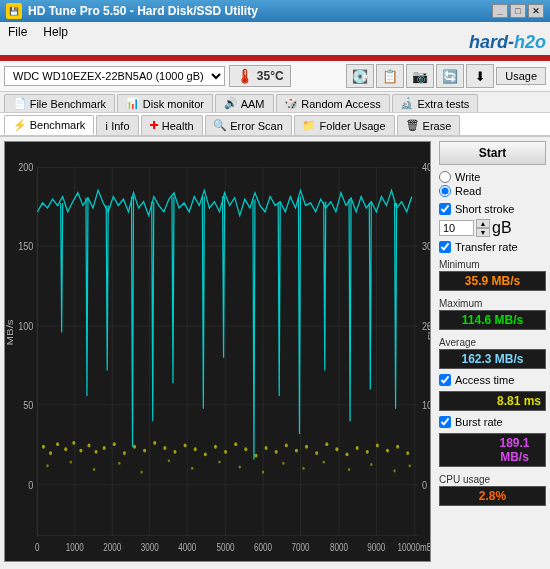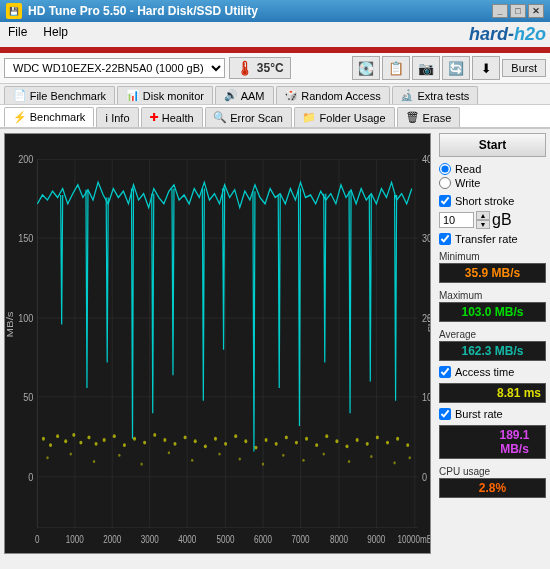--- a/index.html
+++ b/index.html
@@ -25,21 +25,21 @@
 
     .menu-bar {
       background: #f0f0f0;
       border-bottom: 6px solid #b91c1c;
       padding: 2px 4px;
       display: flex;
       gap: 8px;
       font-size: 12px;
     }
     .menu-item { cursor: pointer; padding: 1px 4px; }
-    .brand-text { margin-left: auto; font-size: 18px; font-weight: bold; color: #1a5fa0; font-style: italic; }
+    .brand-text { margin-left: auto; font-size: 18px; font-weight: bold; color: #1a5fa0; font-style: italic; margin-top: 8px; }
 
     .toolbar {
       background: #f8f8f8;
       border-bottom: 1px solid #ccc;
       padding: 3px 4px;
       display: flex;
       align-items: center;
       gap: 4px;
     }
     .drive-select {
@@ -142,21 +142,21 @@
       background: #1a1a1a;
       color: #ff6600;
       font-size: 12px;
       font-weight: bold;
       text-align: center;
       padding: 2px 4px;
       border: 1px solid #555;
       margin: 1px 0;
     }
     .stat-value-box.green { color: #00dd00; }
-    .stat-value-box.cyan { color: #14b8a6; }
+    .stat-value-box.cyan { color: #7dd3fc; }
     .stat-value-box.orange { color: #ff8800; }
     .stat-value-box.blue { color: #d946ef; padding-left: 48px; }
     .stat-value-box.yellow { color: #dddd00; text-align: right; }
 
     svg { width: 100%; height: 100%; }
   </style>
 </head>
 <body>
 
 <div class="title-bar">
@@ -186,21 +186,21 @@
   <div class="temp-display">
     <span class="thermometer-icon">🌡</span>
     <span>35°C</span>
   </div>
   <div class="toolbar-right">
     <div class="toolbar-icon-btn">💽</div>
     <div class="toolbar-icon-btn">📋</div>
     <div class="toolbar-icon-btn">📷</div>
     <div class="toolbar-icon-btn">🔄</div>
     <div class="toolbar-icon-btn">⬇</div>
-    <div class="exit-btn">Burst</div>
+    <div class="exit-btn">Usage</div>
   </div>
 </div>
 
 <div class="nav-tabs-row1">
   <div class="nav-tab">
     <span class="tab-icon">📄</span>
     <span>File Benchmark</span>
   </div>
   <div class="nav-tab">
     <span class="tab-icon">📊</span>
@@ -377,26 +377,26 @@
       <circle cx="385" cy="259" r="1.2" fill="#dddd00" opacity="0.5"></circle>
       <circle cx="400" cy="255" r="1.2" fill="#dddd00" opacity="0.5"></circle>
     </svg>
   </div>
 
   <div class="side-panel">
     <button class="start-btn">Start</button>
 
     <div class="radio-group">
       <label class="radio-item">
+        <input type="radio" name="rw" class="radio-input" style="">
+        <span>Write</span>
+      </label>
+      <label class="radio-item">
         <input type="radio" name="rw" class="radio-input" checked="" style="">
         <span>Read</span>
-      </label>
-      <label class="radio-item">
-        <input type="radio" name="rw" class="radio-input" style="">
-        <span>Write</span>
       </label>
     </div>
 
     <label class="checkbox-item">
       <input type="checkbox" class="checkbox-input" checked="" style="">
       <span>Short stroke</span>
     </label>
     <div class="spinner-row">
       <input type="text" class="spinner-input" value="10" style="">
       <div class="spinner-btns">
@@ -410,21 +410,21 @@
       <input type="checkbox" class="checkbox-input" checked="" style="">
       <span>Transfer rate</span>
     </label>
 
     <div class="stat-block">
       <div class="stat-label">Minimum</div>
       <div class="stat-value-box orange">35.9 MB/s</div>
     </div>
     <div class="stat-block">
       <div class="stat-label">Maximum</div>
-      <div class="stat-value-box green">103.0 MB/s</div>
+      <div class="stat-value-box green">114.6 MB/s</div>
     </div>
     <div class="stat-block">
       <div class="stat-label">Average</div>
       <div class="stat-value-box cyan">162.3 MB/s</div>
     </div>
 
     <label class="checkbox-item">
       <input type="checkbox" class="checkbox-input" checked="" style="">
       <span>Access time</span>
     </label>

